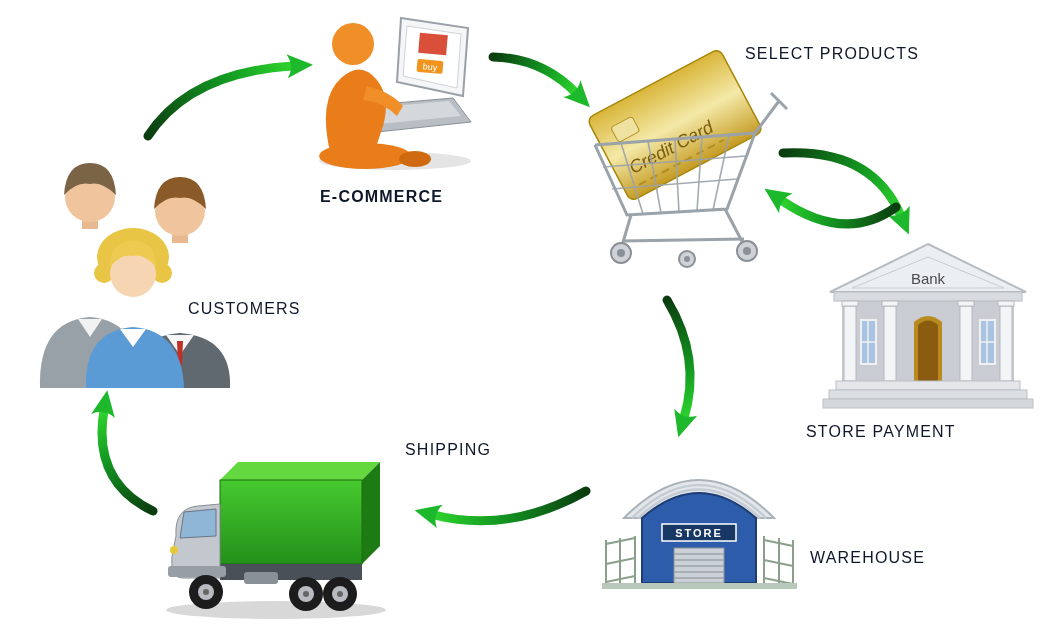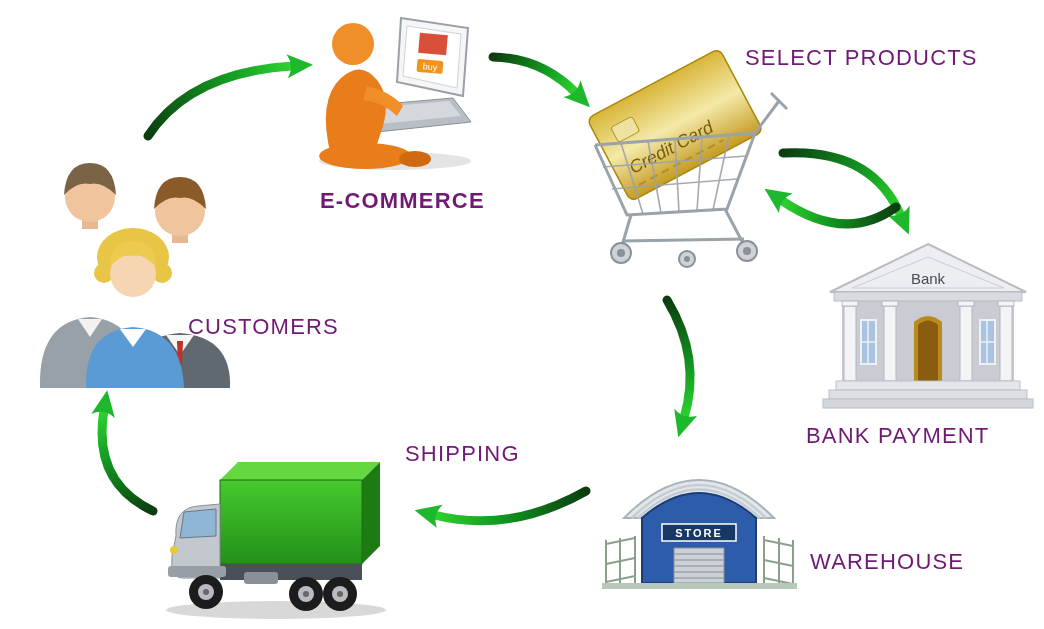--- a/index.html
+++ b/index.html
@@ -1,20 +1,20 @@
 <!DOCTYPE html>
 <html><head>
 <meta charset="utf-8">
 <style>
   * { margin:0; padding:0; box-sizing:border-box; }
   html,body { background:#ffffff; font-family:"Liberation Sans", sans-serif; }
   .canvas { position:relative; width:1044px; height:629px; background:#ffffff; overflow:hidden; }
   .arrows { position:absolute; left:0; top:0; z-index:1; pointer-events:none; }
   .fig { position:absolute; z-index:2; }
-  .label { position:absolute; z-index:3; color:#701a75; font-size:22px; letter-spacing:1.2px;
+  .label { position:absolute; z-index:3; color:#0f172a; font-size:16px; letter-spacing:1.2px;
            white-space:nowrap; font-weight:500; }
   svg text { font-family:"Liberation Sans", sans-serif; }
 </style>
 </head>
 <body>
 
 <div class="canvas">
 
   <svg class="arrows" width="1044" height="629">
     <defs>
@@ -237,20 +237,20 @@
         <circle cx="48" cy="144" r="3" fill="#666"></circle>
       <circle cx="148" cy="146" r="17" fill="#1c1c1c"></circle>
         <circle cx="148" cy="146" r="8" fill="#b8bcc2"></circle>
         <circle cx="148" cy="146" r="3" fill="#666"></circle>
       <circle cx="182" cy="146" r="17" fill="#1c1c1c"></circle>
         <circle cx="182" cy="146" r="8" fill="#b8bcc2"></circle>
         <circle cx="182" cy="146" r="3" fill="#666"></circle>
     </g>
   </svg>
 
-  <div class="label" style="left:188px; top:314px;">CUSTOMERS</div>
+  <div class="label" style="left:188px; top:300px;">CUSTOMERS</div>
   <div class="label" style="left:320px; top:188px;font-weight:bold;">E-COMMERCE</div>
   <div class="label" style="left:745px; top:45px;">SELECT PRODUCTS</div>
-  <div class="label" style="left:806px; top:423px;">BANK PAYMENT</div>
+  <div class="label" style="left:806px; top:423px;">STORE PAYMENT</div>
   <div class="label" style="left:405px; top:441px;">SHIPPING</div>
   <div class="label" style="left:810px; top:549px;">WAREHOUSE</div>
 
 </div>
 
 </body></html>

